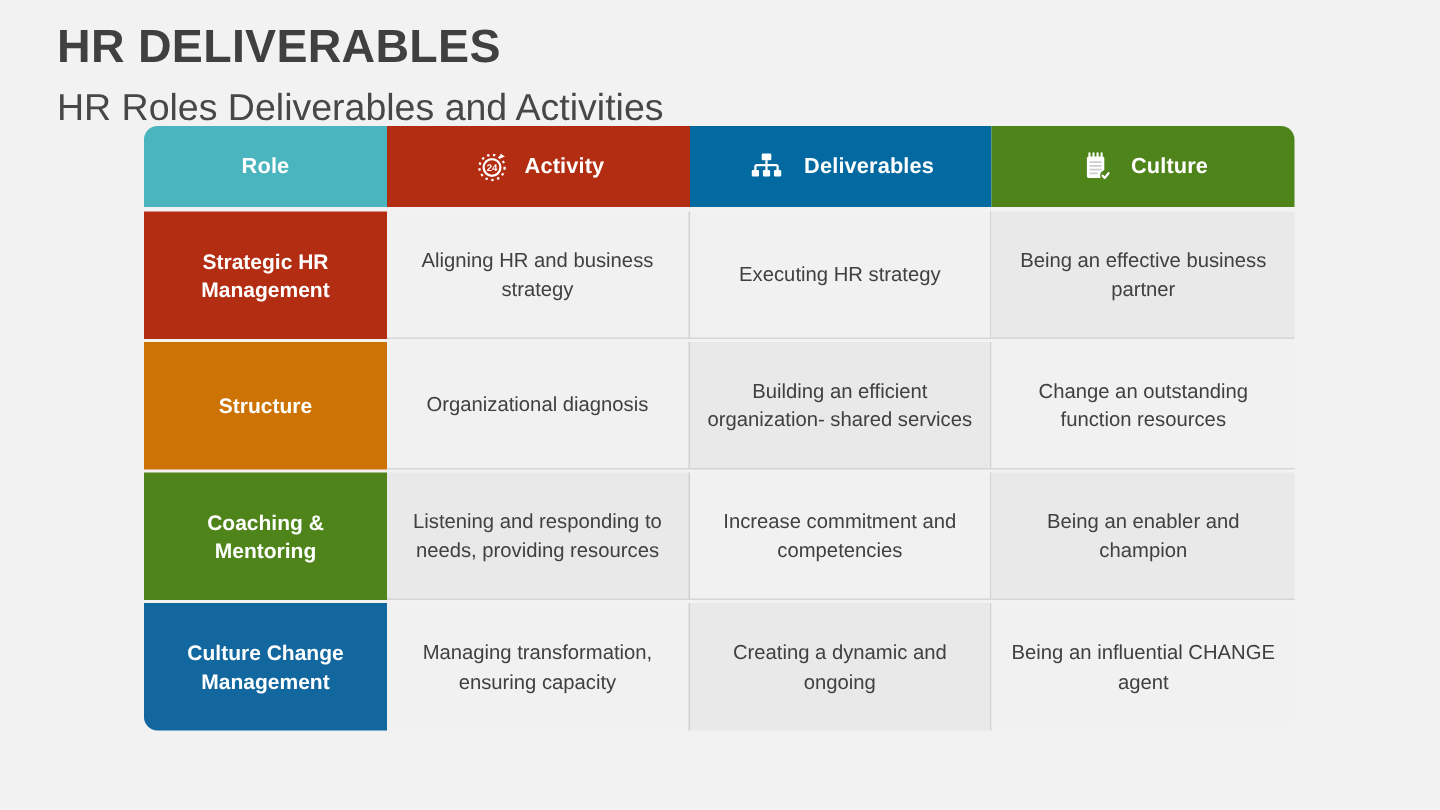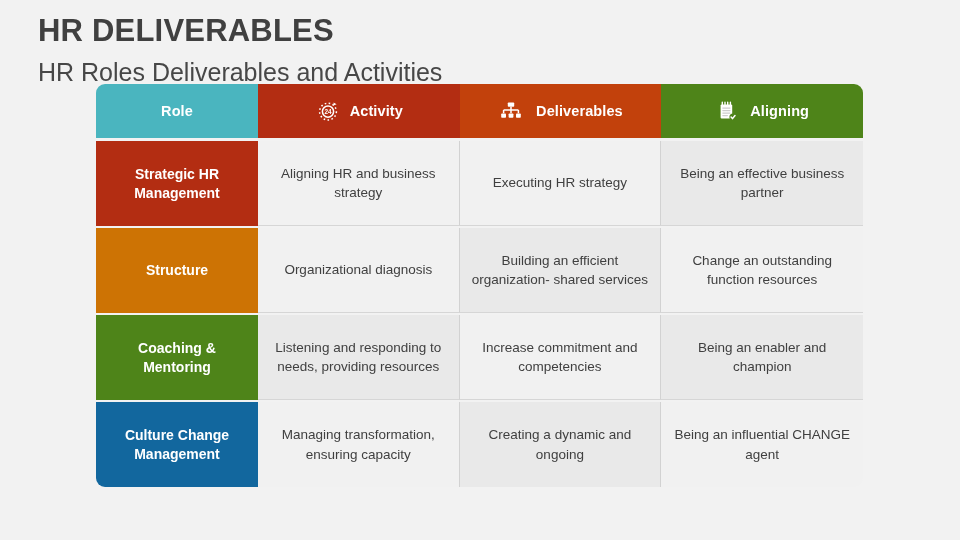--- a/index.html
+++ b/index.html
@@ -87,21 +87,21 @@
     color: #ffffff;
     font-size: 14.5px;
     font-weight: bold;
     gap: 9px;
   }
   .header-cell .header-label {
     letter-spacing: 0.1px;
   }
   .hdr-role      { background: #4ab5bf; border-top-left-radius: 9px; }
   .hdr-activity  { background: #b32d12; }
-  .hdr-deliv     { background: #c2410c; gap: 12px; }
+  .hdr-deliv     { background: #0369a1; gap: 12px; }
   .hdr-outcome   { background: #4e8419; border-top-right-radius: 9px; }
 
   .header-icon {
     display: inline-flex;
     align-items: center;
     justify-content: center;
     width: 26px;
     height: 26px;
     flex: 0 0 26px;
   }
@@ -181,21 +181,21 @@
     <div class="cell header-cell hdr-outcome col-data col-last">
       <span class="header-icon">
         <svg width="24" height="24" viewBox="0 0 24 24">
           <path d="M6.3 3.2 v2.4 M9 3.2 v2.4 M11.7 3.2 v2.4 M14.4 3.2 v2.4" stroke="#ffffff" stroke-width="1.4" fill="none" stroke-linecap="round"></path>
           <rect x="4.6" y="5.4" width="11.6" height="14.2" rx="1.1" fill="#ffffff"></rect>
           <path d="M6.8 9.1 h7.2 M6.8 11.6 h7.2 M6.8 14.1 h7.2 M6.8 16.6 h4.6" stroke="#cdcdcd" stroke-width="1.1" fill="none" stroke-linecap="round"></path>
           <circle cx="17" cy="18" r="3.6" fill="#4e8419"></circle>
           <path d="M15.1 18.1 l1.4 1.5 l2.5 -3.1" fill="none" stroke="#ffffff" stroke-width="1.5" stroke-linecap="round" stroke-linejoin="round"></path>
         </svg>
       </span>
-      <span class="header-label">Aligning</span>
+      <span class="header-label">Culture</span>
     </div>
   </div>
 
   <div class="table-row body-row">
     <div class="cell role-cell role-red col-role">
       <span class="cell-text">Strategic HR Management</span>
     </div>
     <div class="cell data-cell shade-b col-data">
       <span class="cell-text">Aligning HR and business strategy</span>
     </div>

